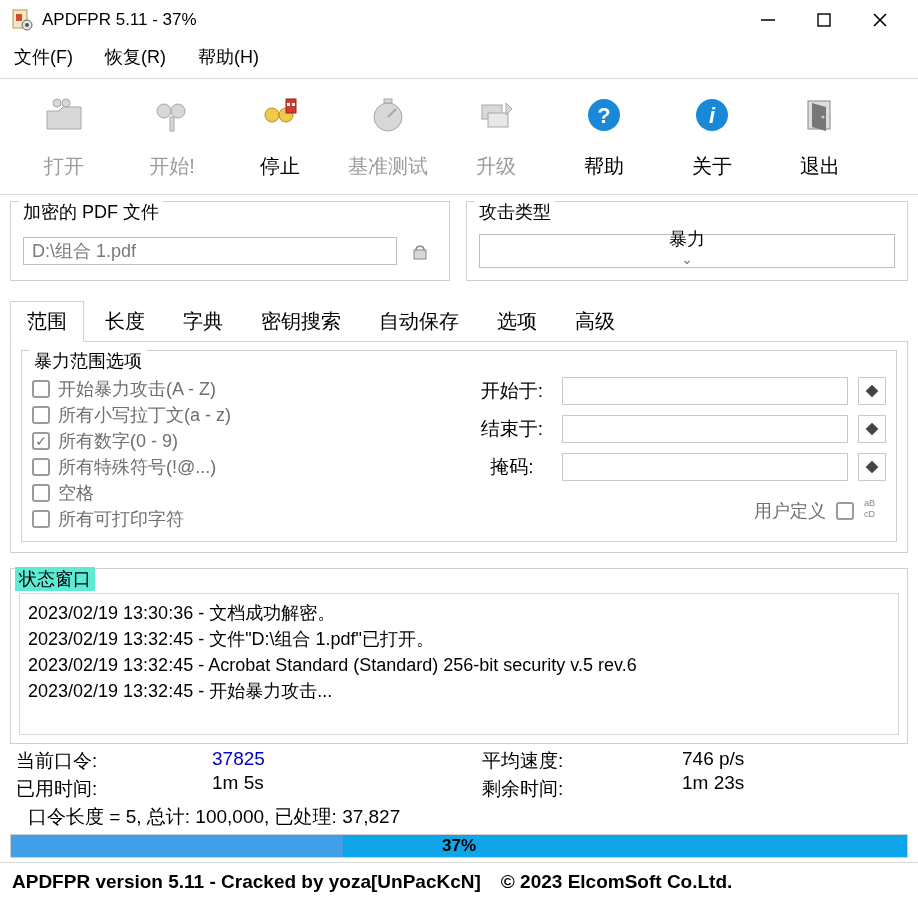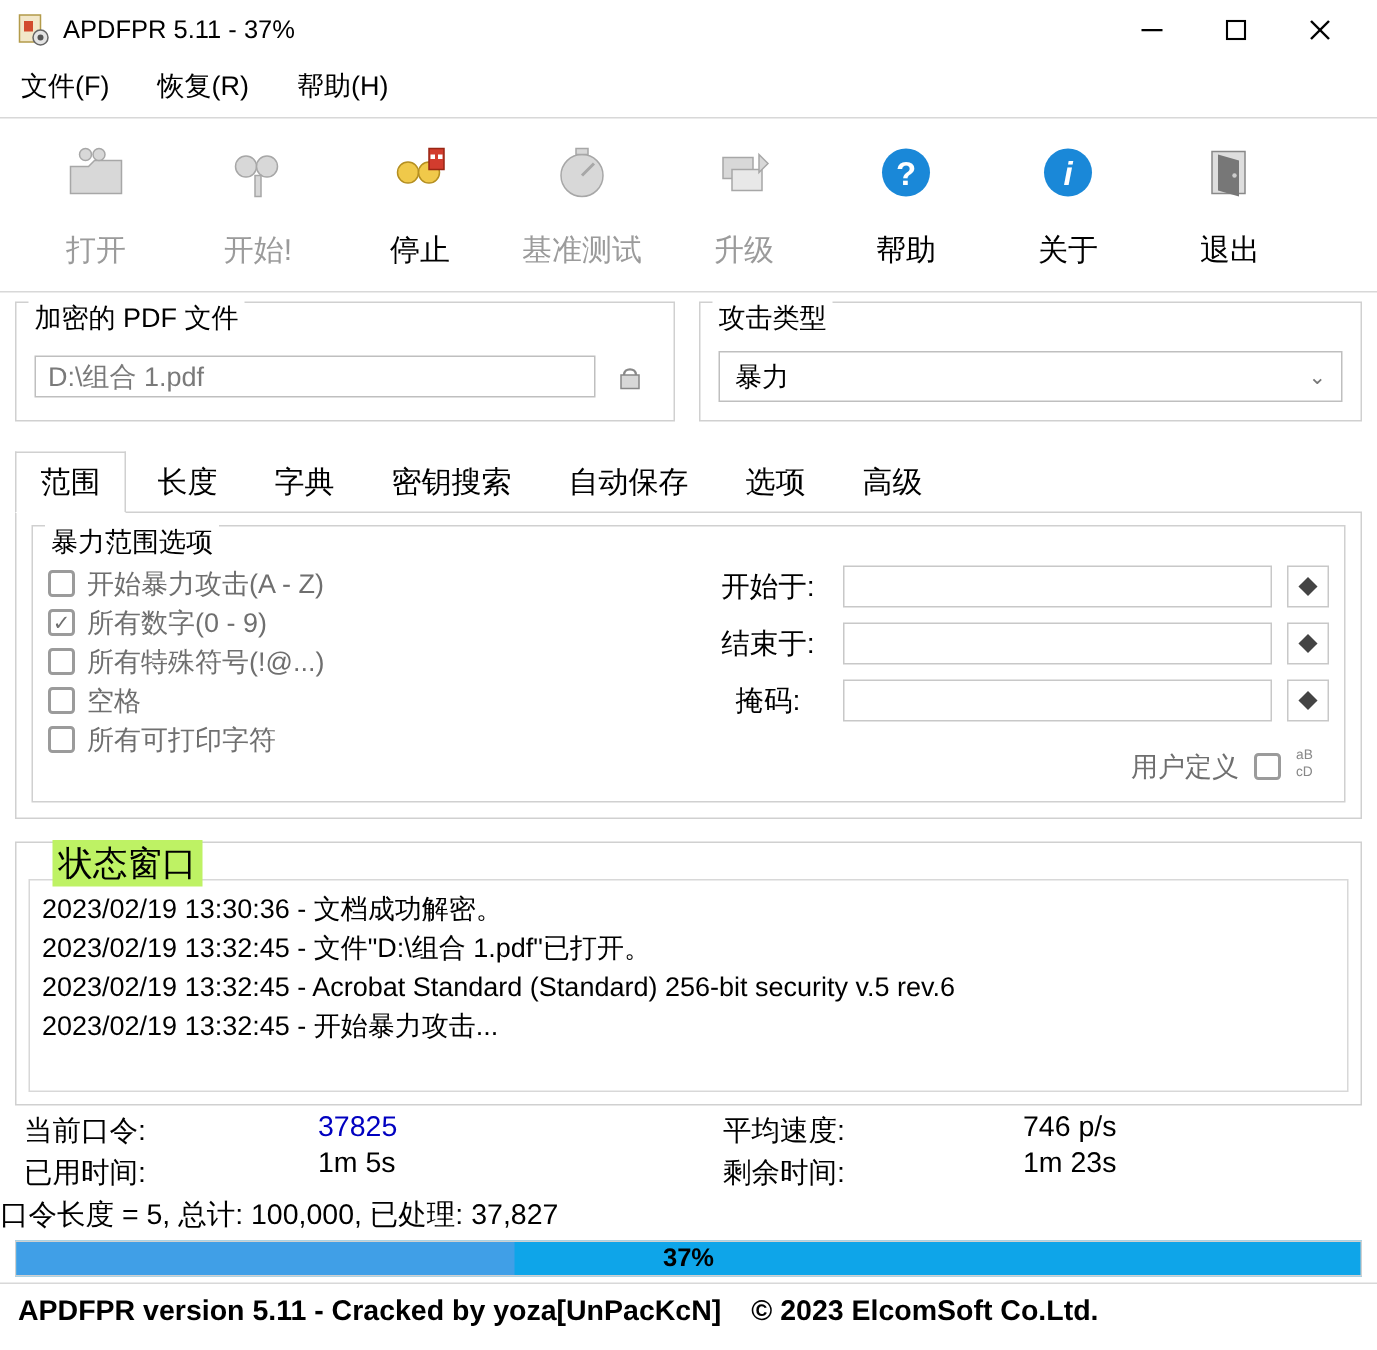--- a/index.html
+++ b/index.html
@@ -17,21 +17,21 @@
   .tbtn .tlabel { margin-top:16px; font-size:20px; }
   .tbtn.disabled .tlabel { color:#9b9b9b; }
   .row1 { display:flex; padding:2px 10px; gap:16px; }
   .group { border:1px solid #d0d0d0; position:relative; padding:32px 12px 12px 12px; }
   .group .legend { position:absolute; top:-2px; left:8px; font-size:18px; background:#fff; padding:0 4px; }
   .g-file { flex:0 0 440px; }
   .file-row { display:flex; align-items:center; }
   .file-input { flex:1; height:28px; border:1px solid #bfbfbf; font-size:18px; padding:4px 8px; color:#7a7a7a; }
   .lock-btn { width:34px; height:34px; display:flex; align-items:center; justify-content:center; margin-left:6px; }
   .g-attack { flex:1; }
-  .select { height:34px; border:1px solid #bfbfbf; display:flex; align-items:center; justify-content:space-between; padding:0 10px; font-size:18px; }
+  .select { height:34px; border:1px solid #bfbfbf; display:flex; align-items:center; justify-content:flex-end; padding:0 10px; font-size:18px;flex-direction:column; }
   .chev { color:#777; font-size:14px; }
   .tabs { display:flex; padding:0 10px; margin-top:18px; }
   .tab { padding:6px 16px; font-size:20px; border:1px solid transparent; border-bottom:none; background:#fff; margin-right:4px; }
   .tab.active { border-color:#d0d0d0; border-bottom:1px solid #fff; position:relative; z-index:2; }
   .tabcontent { margin:0 10px; border:1px solid #d0d0d0; padding:8px 10px 10px 10px; position:relative; top:-1px; }
   .inner-group { border:1px solid #d0d0d0; position:relative; padding:26px 10px 10px 10px; }
   .inner-legend { position:absolute; top:-2px; left:8px; font-size:18px; background:#fff; padding:0 4px; }
   .opt-row { display:flex; }
   .checks { flex:0 0 400px; display:flex; flex-direction:column; gap:2px; font-size:18px; color:#6f6f6f; }
   .chk { display:flex; align-items:center; gap:8px; }
@@ -39,30 +39,30 @@
   .chkbox.checked::after { content:"✓"; font-size:14px; color:#6f6f6f; }
   .fields { flex:1; display:flex; flex-direction:column; gap:10px; padding-left:40px; }
   .field-row { display:flex; align-items:center; gap:10px; }
   .field-label { width:80px; text-align:center; font-size:19px; }
   .field-input { flex:1; height:28px; border:1px solid #c8c8c8; }
   .field-icon { width:28px; height:28px; border:1px solid #c8c8c8; display:flex; align-items:center; justify-content:center; }
   .user-def { display:flex; justify-content:flex-end; align-items:center; gap:10px; font-size:18px; color:#6f6f6f; margin-top:6px; }
   .udbox { width:18px; height:18px; border:2px solid #9b9b9b; border-radius:3px; }
   .status-wrap { margin:14px 10px 0 10px; }
   .status-group { border:1px solid #d0d0d0; position:relative; padding:24px 8px 8px 8px; }
-  .status-legend { position:absolute; top:-2px; left:24px; font-size:23px; background:#bef264; padding:0 4px; }
+  .status-legend { position:absolute; top:-2px; left:4px; font-size:18px; background:#5eead4; padding:0 4px; }
   .status-box { border:1px solid #d8d8d8; height:142px; overflow:auto; padding:6px 8px; font-size:18px; line-height:26px; }
   .summary { display:flex; padding:4px 12px 0 16px; font-size:19px; }
   .summary .col { display:flex; flex-direction:column; gap:2px; }
   .summary .c1 { width:196px; }
   .summary .c2 { width:270px; }
   .summary .c3 { width:200px; }
   .summary .c4 { flex:1; }
   .blue { color:#0000c0; }
-  .summary-line { padding:2px 12px 0 0; font-size:19px; }
+  .summary-line { padding:2px 12px 0 28px; font-size:19px; }
   .progress-wrap { margin:4px 10px 4px 10px; height:24px; background:#0ea5e9; border:1px solid #d0d0d0; position:relative; }
   .progress-fill { position:absolute; left:0; top:0; bottom:0; background:#409fe7; }
   .progress-label { position:absolute; left:0; right:0; top:0; bottom:0; display:flex; align-items:center; justify-content:center; font-size:17px; font-weight:bold; }
   .footer { padding:4px 12px; font-size:19px; display:flex; gap:20px;font-weight:bold; }
   .sep { border-top:1px solid #d8d8d8; margin:4px 0; }
 </style>
 </head>
 <body>
 
 <div class="titlebar">
@@ -217,20 +217,24 @@
 </div>
 
 <div class="tabcontent">
   <div class="inner-group">
     <span class="inner-legend">暴力范围选项</span>
     <div class="opt-row">
       <div class="checks">
         <label class="chk">
             <span class="chkbox"></span>
             <span>开始暴力攻击(A - Z)</span>
+          </label>
+        <label class="chk">
+            <span class="chkbox"></span>
+            <span>所有小写拉丁文(a - z)</span>
           </label>
         <label class="chk">
             <span class="chkbox checked"></span>
             <span>所有数字(0 - 9)</span>
           </label>
         <label class="chk">
             <span class="chkbox"></span>
             <span>所有特殊符号(!@...)</span>
           </label>
         <label class="chk">

